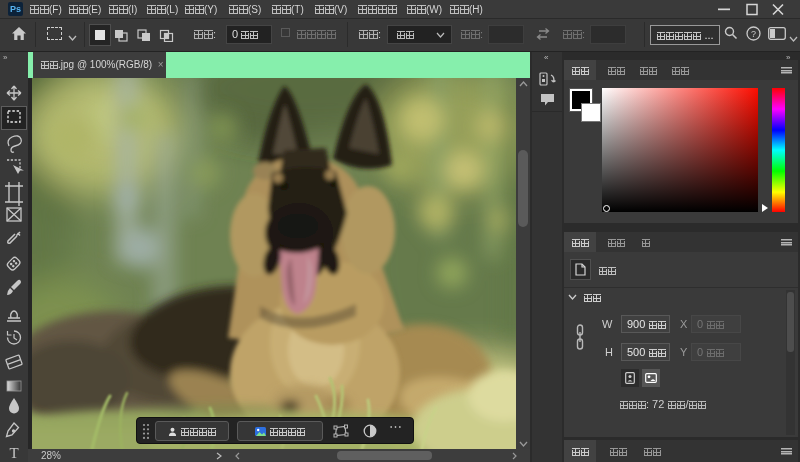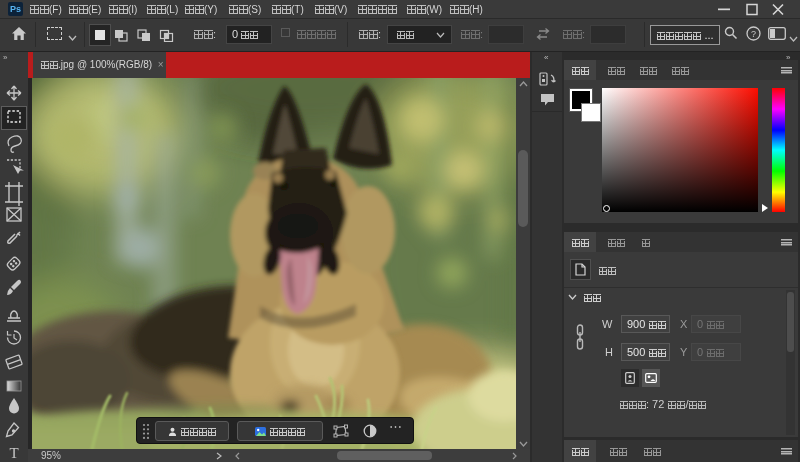--- a/index.html
+++ b/index.html
@@ -30,21 +30,21 @@
 #winbtns{right:10px;top:4px;color:#cfcfcf}
 
 #optbar{left:0;top:18px;width:800px;height:34px;background:#383838;border-top:1px solid #2a2a2a;border-bottom:1px solid #232323}
 .vdiv{position:absolute;top:4px;height:25px;width:1px;background:#2b2b2b}
 .obox{position:absolute;background:#222;border:1px solid #444;height:19px}
 .dim{color:#787878}
 .obtn{position:absolute;border:1px solid #999;background:#2f2f2f;color:#e0e0e0;text-align:center}
 
 #tools{left:0;top:52px;width:28px;height:410px;background:#383838}
 
-#tabrow{left:28px;top:52px;width:502px;height:26px;background:#b91c1c}
+#tabrow{left:28px;top:52px;width:502px;height:26px;background:#86efac}
 #dtab{left:5px;top:0;width:133px;height:26px;background:#3d3d3d;color:#d6d6d6;font-size:10px;line-height:26px;padding-left:7px;white-space:nowrap}
 
 #canvaswrap{left:28px;top:78px;width:502px;height:371px;background:#262626}
 #photo{position:absolute;left:4px;top:0;width:484px;height:371px;overflow:hidden}
 
 #vsb{position:absolute;left:488px;top:0;width:14px;height:371px;background:#3c3c3c;color:#a0a0a0}
 #vsb .thumb{position:absolute;left:2px;top:72px;width:10px;height:77px;background:#5a5a5a;border-radius:5px}
 
 #statusbar{left:28px;top:449px;width:502px;height:13px;background:#3d3d3d;color:#c9c9c9;font-size:10px;line-height:13px}
 #hsb{position:absolute;left:203px;top:0;width:290px;height:13px;background:#3d3d3d}
@@ -396,21 +396,21 @@
         <rect x="1" y="10" width="3" height="3" fill="#232323" stroke="#b5b5b5"></rect>
       </svg>
  <svg style="position:absolute;left:226px;top:6px" width="14" height="14" viewBox="0 0 14 14">
         <circle cx="7" cy="7" r="5.8" fill="none" stroke="#c9c9c9" stroke-width="1.3"></circle>
         <path d="M7 1.2 A5.8 5.8 0 0 1 7 12.8 Z" fill="#c9c9c9"></path>
       </svg>
  <div style="position:absolute;left:252px;top:1px;color:#d5d5d5;font-size:13px;letter-spacing:1px">⋯</div>
 </div>
 
 <div class="abs" id="statusbar">
- <span style="position:absolute;left:13px">95%</span>
+ <span style="position:absolute;left:13px">28%</span>
  <svg style="position:absolute;left:188px;top:3px" width="6" height="8">
         <path d="M1 1 L5 4 L1 7" stroke="#bbb" stroke-width="1.2" fill="none"></path>
       </svg>
  <div id="hsb">
   <svg style="position:absolute;left:4px;top:3px" width="5" height="8">
           <path d="M4 1 L1 4 L4 7" stroke="#999" stroke-width="1.2" fill="none"></path>
         </svg>
   <div class="thumb"></div>
   <svg style="position:absolute;right:4px;top:3px" width="5" height="8">
           <path d="M1 1 L4 4 L1 7" stroke="#999" stroke-width="1.2" fill="none"></path>

